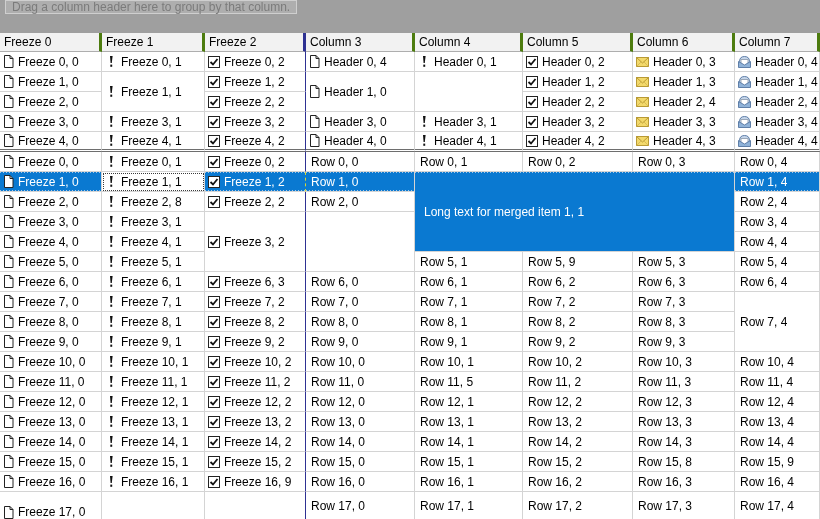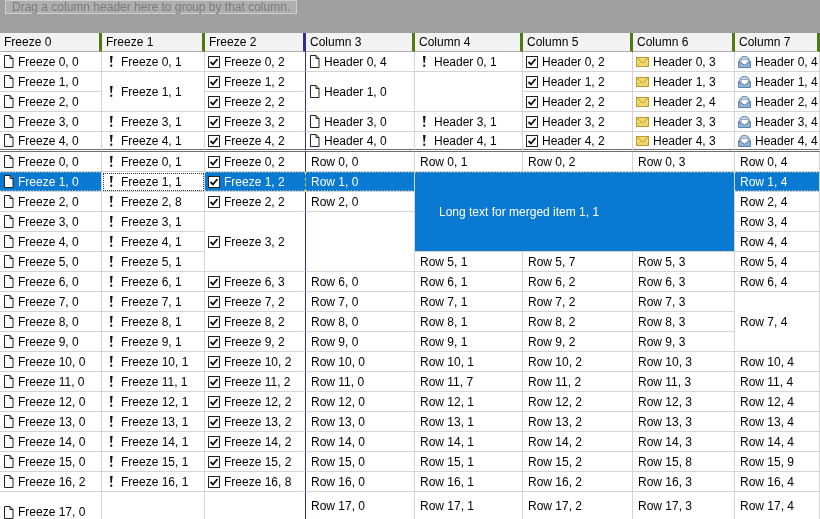--- a/index.html
+++ b/index.html
@@ -30,21 +30,21 @@
   .cc .icon{flex:0 0 auto;display:inline-flex;}
   .cc .txt{overflow:hidden;white-space:nowrap;}
 
   td.sel{background-color:#0a79d1;color:#fff;}
   td.ants-tb{background-image:var(--ants),var(--ants);background-repeat:repeat-x,repeat-x;
     background-position:0 0,0 100%;background-size:100% 1px,100% 1px;}
   td.ants-t{background-image:var(--ants);background-repeat:repeat-x;
     background-position:0 0;background-size:100% 1px;}
   td.focus{background:#fff;color:#000;outline:1px dotted #3a3a3a;outline-offset:-2px;}
   td.ysep{border-right:1px dashed #d6d734 !important;}
-  td.long-cell .cc{padding-left:24px;}
+  td.long-cell .cc{padding-left:9px;}
   td.low .cc{margin-top:13px;}
 </style>
 </head>
 <body>
 
 <div class="stage">
   <div class="group-panel">
     <div class="drag-box">Drag a column header here to group by that column.</div>
   </div>
   <table class="grid">
@@ -742,21 +742,21 @@
               <span class="txt">Freeze 5, 1</span>
             </div>
           </td>
           <td>
             <div class="cc noicon">
               <span class="txt">Row 5, 1</span>
             </div>
           </td>
           <td>
             <div class="cc noicon">
-              <span class="txt">Row 5, 7</span>
+              <span class="txt">Row 5, 9</span>
             </div>
           </td>
           <td>
             <div class="cc noicon">
               <span class="txt">Row 5, 3</span>
             </div>
           </td>
           <td>
             <div class="cc noicon">
               <span class="txt">Row 5, 4</span>
@@ -1087,21 +1087,21 @@
               <span class="txt">Freeze 11, 2</span>
             </div>
           </td>
           <td>
             <div class="cc noicon">
               <span class="txt">Row 11, 0</span>
             </div>
           </td>
           <td>
             <div class="cc noicon">
-              <span class="txt">Row 11, 7</span>
+              <span class="txt">Row 11, 5</span>
             </div>
           </td>
           <td>
             <div class="cc noicon">
               <span class="txt">Row 11, 2</span>
             </div>
           </td>
           <td>
             <div class="cc noicon">
               <span class="txt">Row 11, 3</span>
@@ -1355,21 +1355,21 @@
         </tr>
         <tr>
           <td>
             <div class="cc">
               <span class="icon">
                 <svg width="11" height="13" viewBox="0 0 11 13">
                   <path d="M1.5 .5h5.5l3 3v9H1.5z" fill="#fff" stroke="#222"></path>
                   <path d="M7 .5v3h3" fill="none" stroke="#222"></path>
                 </svg>
               </span>
-              <span class="txt">Freeze 16, 2</span>
+              <span class="txt">Freeze 16, 0</span>
             </div>
           </td>
           <td>
             <div class="cc">
               <span class="icon">
                 <svg width="12" height="13" viewBox="0 0 12 13">
                   <path d="M5 1h2.6l-.8 7H5.6z" fill="#111"></path>
                   <rect x="5.3" y="9.6" width="1.9" height="2.2" fill="#111"></rect>
                 </svg>
               </span>
@@ -1377,21 +1377,21 @@
             </div>
           </td>
           <td class="col2">
             <div class="cc">
               <span class="icon">
                 <svg width="12" height="12" viewBox="0 0 12 12">
                   <rect x=".5" y=".5" width="11" height="11" fill="#fff" stroke="#222"></rect>
                   <path d="M2.5 6l2.5 2.5L9.5 3" fill="none" stroke="#111" stroke-width="1.8"></path>
                 </svg>
               </span>
-              <span class="txt">Freeze 16, 8</span>
+              <span class="txt">Freeze 16, 9</span>
             </div>
           </td>
           <td>
             <div class="cc noicon">
               <span class="txt">Row 16, 0</span>
             </div>
           </td>
           <td>
             <div class="cc noicon">
               <span class="txt">Row 16, 1</span>

